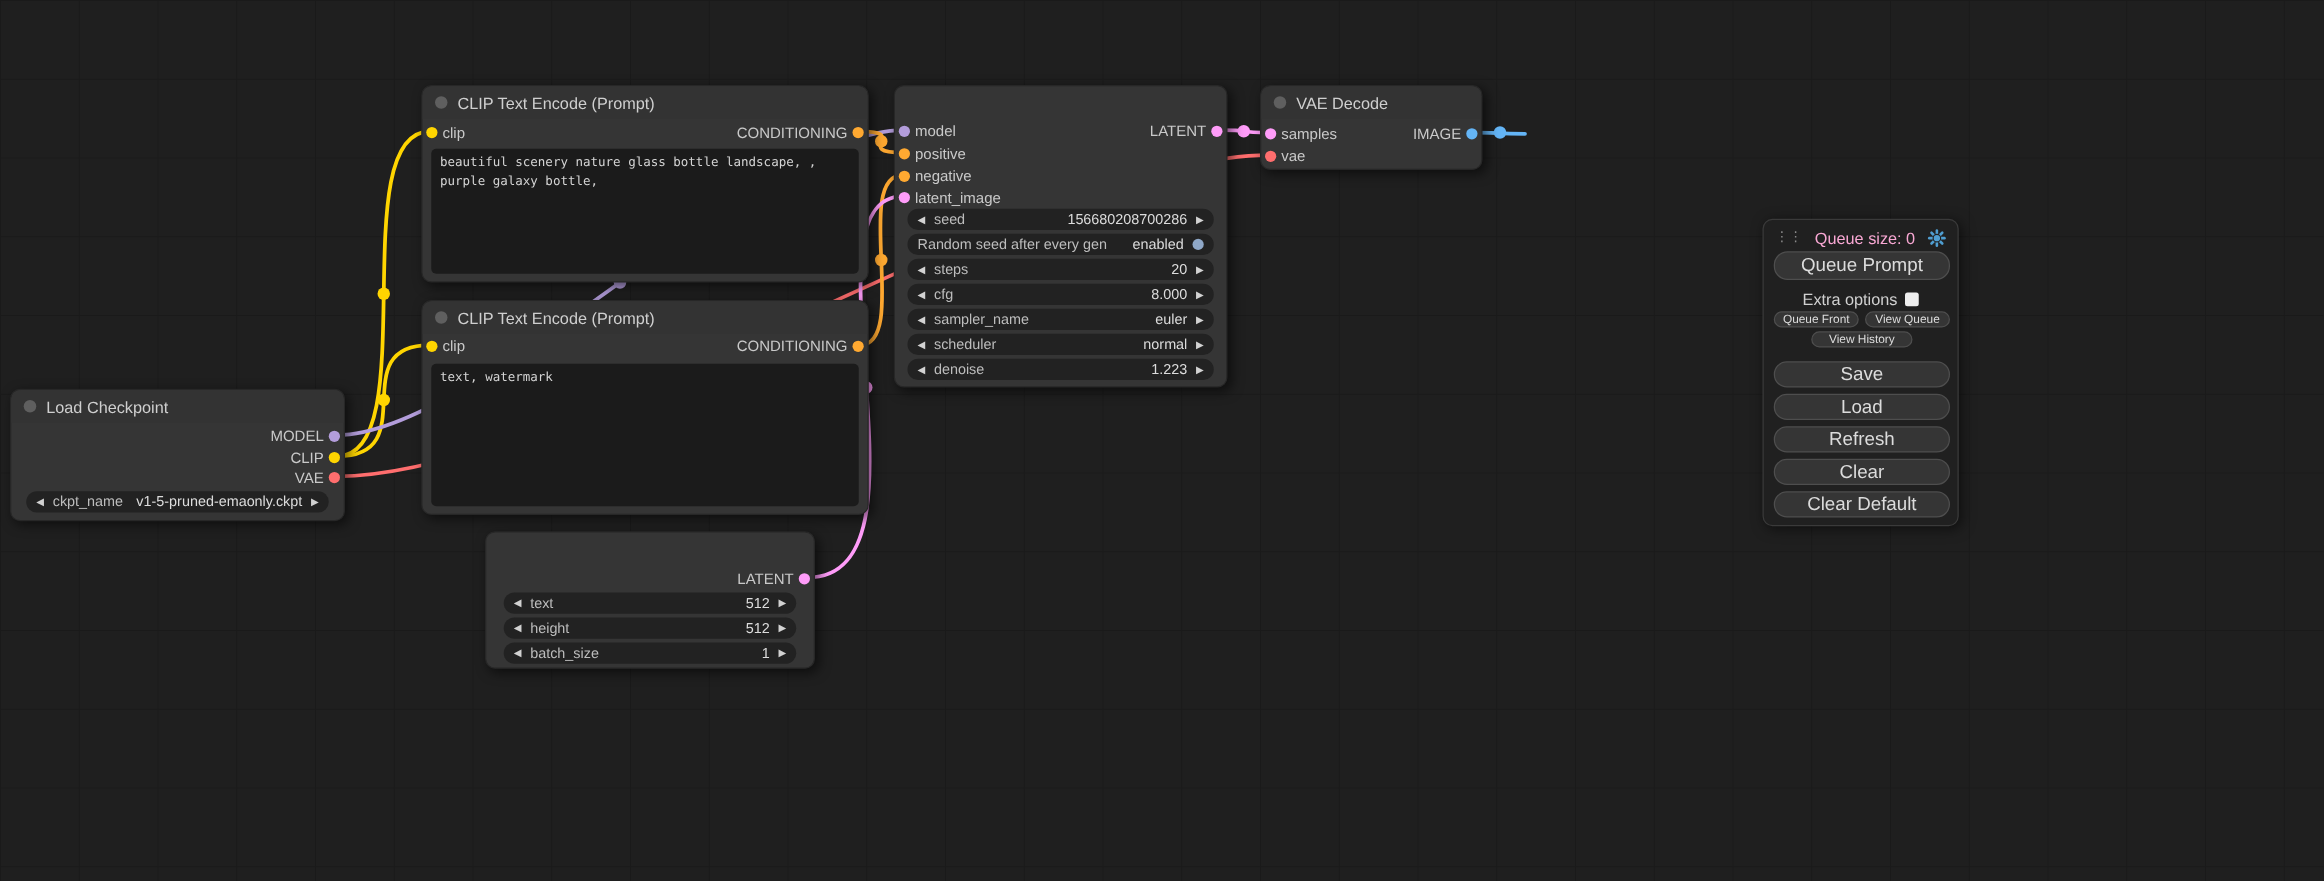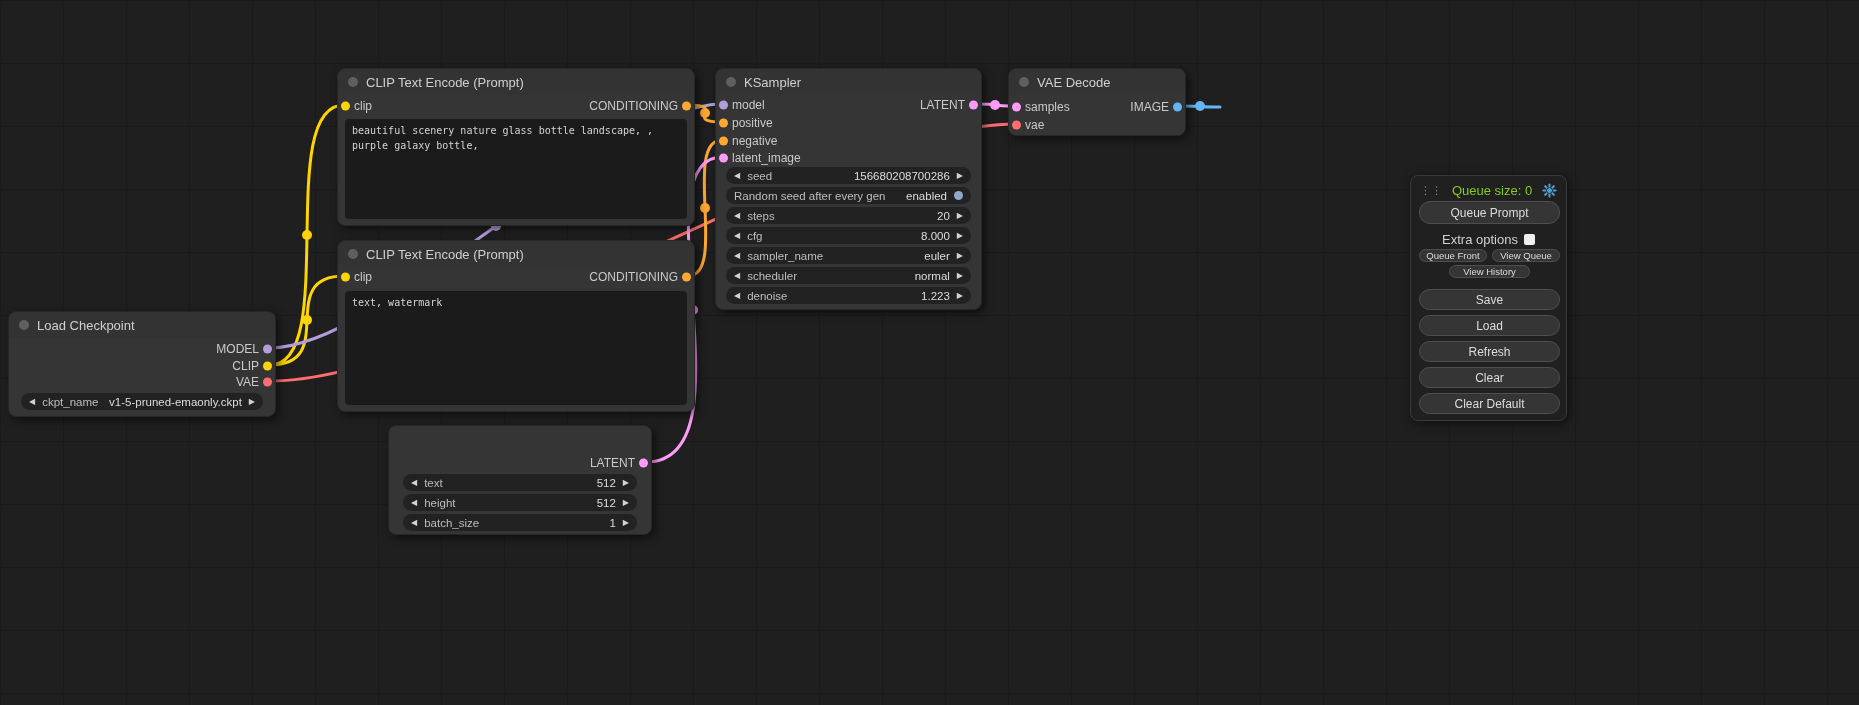--- a/index.html
+++ b/index.html
@@ -64,25 +64,25 @@
   #queue-panel {
     position:absolute; left:1410px; top:175px; width:157px; height:246px; z-index:3;
     background:#202020; border:1px solid #3a3a3a; border-radius:8px;
     box-shadow:2px 2px 10px rgba(0,0,0,.55); color:#d6d6d6;
   }
   .qp-header {
     position:absolute; top:6px; left:9px; right:9px; height:16px;
     display:flex; align-items:center; justify-content:space-between;
   }
   .qp-drag { color:#8a8a8a; font-size:11px; letter-spacing:0px; line-height:1; }
-  .qp-size { font-size:13px; color:#84cc16; }
+  .qp-size { font-size:13px; color:#f9a8d4; }
   button.qbtn {
     position:absolute; left:8px; width:141px;
     background:#353535; border:1px solid #4e4e4e; border-radius:11px;
-    color:#dcdcdc; font-family:"Liberation Sans",sans-serif; font-size:12px;
+    color:#dcdcdc; font-family:"Liberation Sans",sans-serif; font-size:15px;
     text-align:center; cursor:pointer; padding:0;
   }
   button.qbtn.small { width:auto; font-size:9.5px; border-radius:7px; height:13px; }
   .qp-extra {
     position:absolute; top:56px; left:0; width:100%;
     display:flex; align-items:center; justify-content:center; gap:6px;
     font-size:13px; color:#d0d0d0;
   }
   .qp-checkbox { width:11px; height:11px; background:#efefef; border-radius:2px; flex:none; }
 </style>
@@ -188,24 +188,20 @@
     </div>
     <div class="widget" style="left:14px;right:14px;top:88px">
       <span class="arrow">◀</span>
       <span class="wlabel">batch_size</span>
       <span class="wvalue">1</span>
       <span class="arrow">▶</span>
     </div>
   </div>
 
   <div class="node" style="left:715px;top:68px;width:267px;height:242px">
-    <div class="node-title">
-      <span class="collapse-dot"></span>
-      <span>KSampler</span>
-    </div>
     <div class="port in" style="top:28px">
       <span class="pdot c-model"></span>
       <span>model</span>
     </div>
     <div class="port in" style="top:46px">
       <span class="pdot c-cond"></span>
       <span>positive</span>
     </div>
     <div class="port in" style="top:64px">
       <span class="pdot c-cond"></span>

